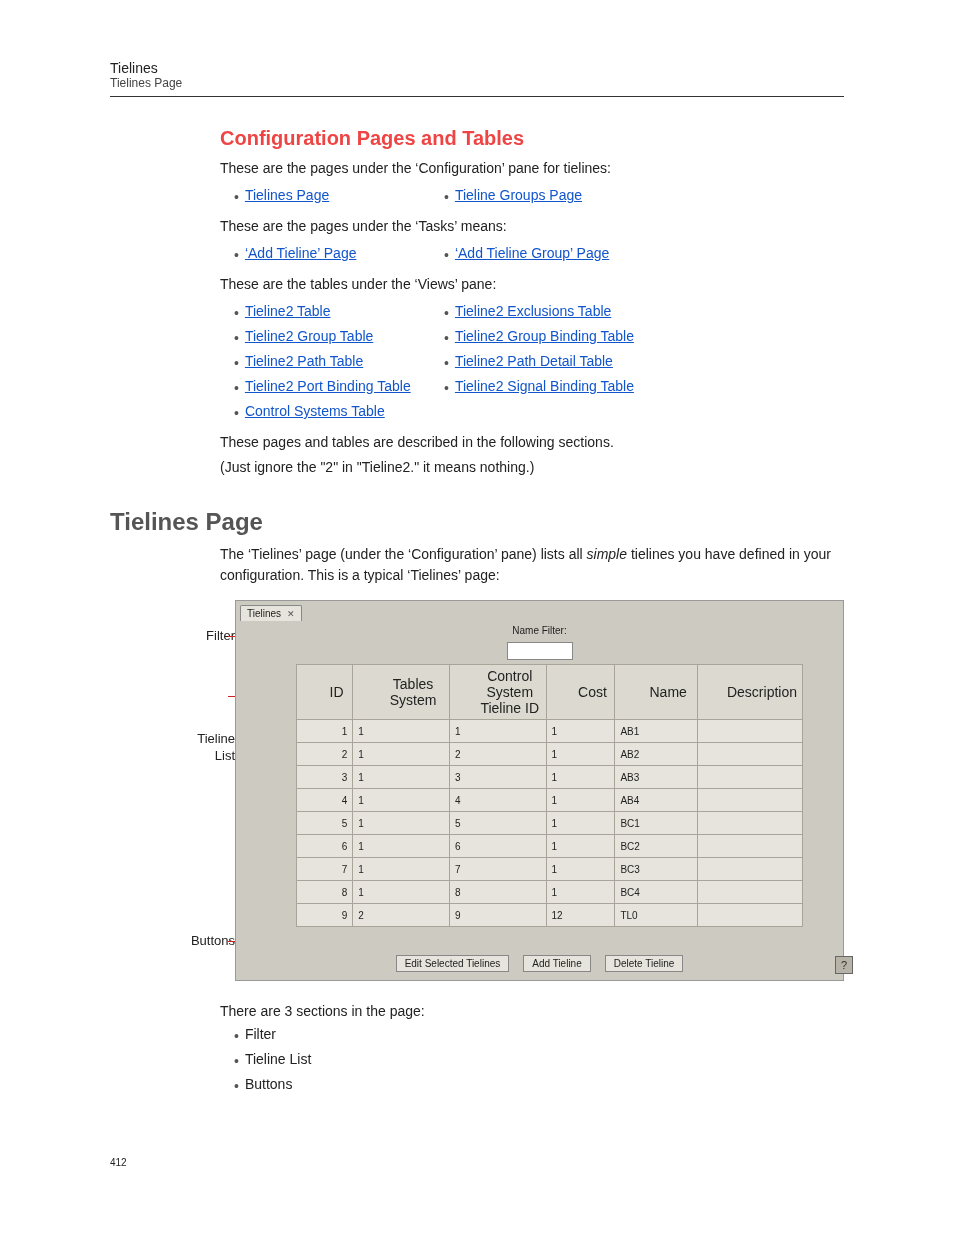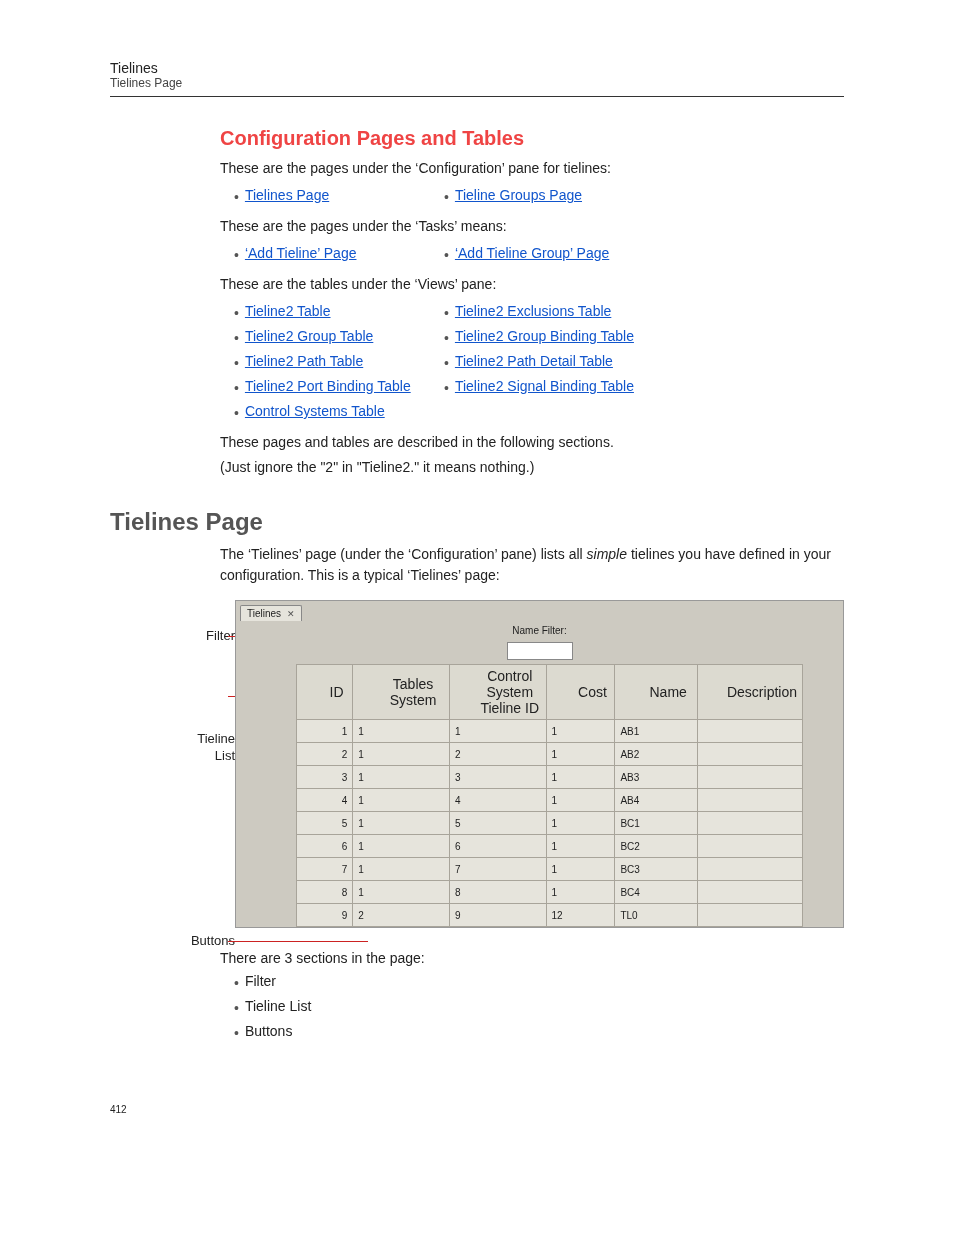--- a/index.html
+++ b/index.html
@@ -405,20 +405,26 @@
               <td class="r">9</td>
               <td>2</td>
               <td>9</td>
               <td>12</td>
               <td>TL0</td>
               <td></td>
             </tr>
           </tbody>
       </table>
     </div>
+    <div class="btnbar">
+      <div class="winbtn">Edit Selected Tielines</div>
+      <div class="winbtn">Add Tieline</div>
+      <div class="winbtn">Delete Tieline</div>
+      <div class="help-icon">?</div>
+    </div>
   </div>
 </div>
 
 <div class="content-indent">
   <p class="body">There are 3 sections in the page:</p>
   <div class="bullet-list" id="sections-list">
       <div class="link-item">
         <span class="bullet">•</span>
         <span>Filter</span>
       </div>

